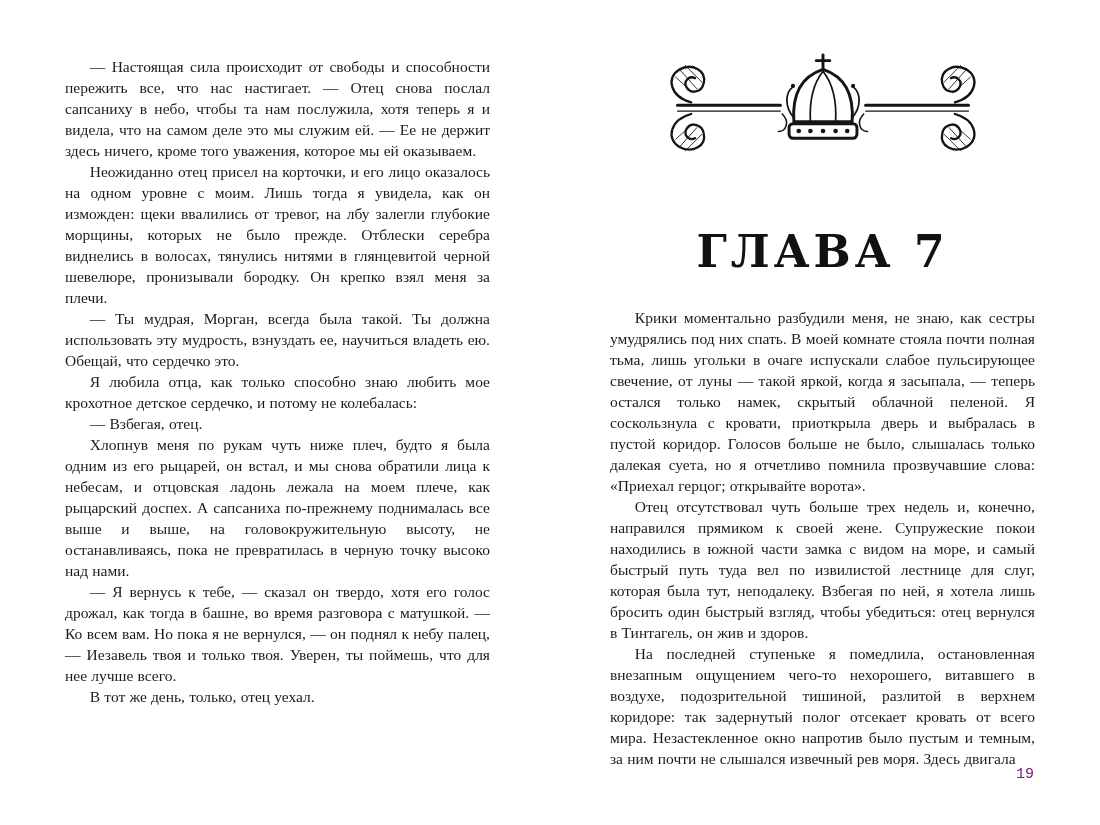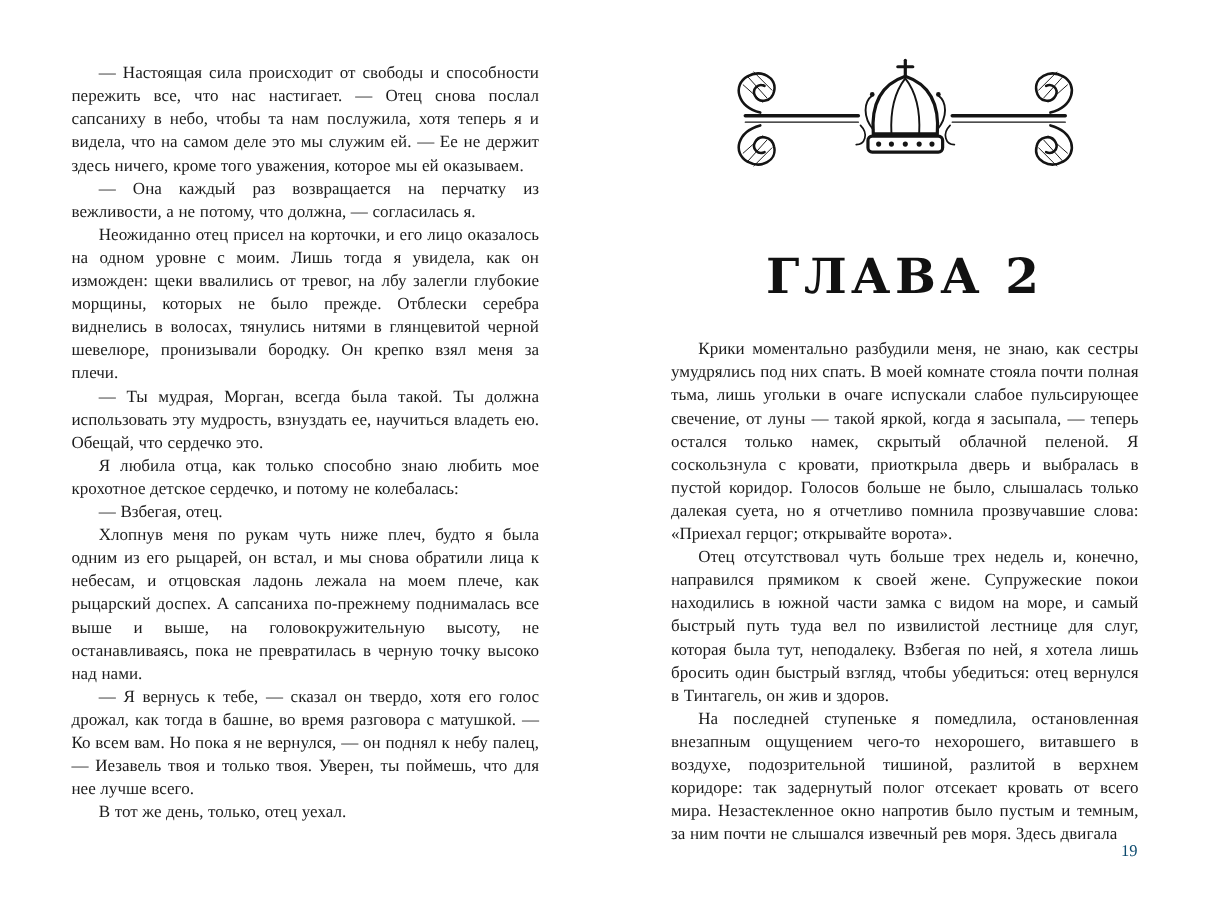--- a/index.html
+++ b/index.html
@@ -55,32 +55,32 @@
     font-weight: 700;
     font-size: 44px;
     letter-spacing: 4px;
     color: #111111;
   }
   .page-number {
     position: absolute;
     right: 66px;
     bottom: 42px;
     font-size: 15px;
-    color: #0c4a6e;
+    color: #701a75;
+    font-family: Liberation Mono, monospace;
   }
 </style>
 </head>
 <body>
 
 <div class="book">
 
   <div class="page left">
     <div class="body-text">
       <p>— Настоящая сила происходит от свободы и способности пережить все, что нас настигает. — Отец снова послал сапсаниху в небо, чтобы та нам послужила, хотя теперь я и видела, что на самом деле это мы служим ей. — Ее не держит здесь ничего, кроме того уважения, которое мы ей оказываем.</p>
-      <p>— Она каждый раз возвращается на перчатку из вежливости, а не потому, что должна, — согласилась я.</p>
       <p>Неожиданно отец присел на корточки, и его лицо оказалось на одном уровне с моим. Лишь тогда я увидела, как он изможден: щеки ввалились от тревог, на лбу залегли глубокие морщины, которых не было прежде. Отблески серебра виднелись в волосах, тянулись нитями в глянцевитой черной шевелюре, пронизывали бородку. Он крепко взял меня за плечи.</p>
       <p>— Ты мудрая, Морган, всегда была такой. Ты должна использовать эту мудрость, взнуздать ее, научиться владеть ею. Обещай, что сердечко это.</p>
       <p>Я любила отца, как только способно знаю любить мое крохотное детское сердечко, и потому не колебалась:</p>
       <p>— Взбегая, отец.</p>
       <p>Хлопнув меня по рукам чуть ниже плеч, будто я была одним из его рыцарей, он встал, и мы снова обратили лица к небесам, и отцовская ладонь лежала на моем плече, как рыцарский доспех. А сапсаниха по-прежнему поднималась все выше и выше, на головокружительную высоту, не останавливаясь, пока не превратилась в черную точку высоко над нами.</p>
       <p>— Я вернусь к тебе, — сказал он твердо, хотя его голос дрожал, как тогда в башне, во время разговора с матушкой. — Ко всем вам. Но пока я не вернулся, — он поднял к небу палец, — Иезавель твоя и только твоя. Уверен, ты поймешь, что для нее лучше всего.</p>
       <p>В тот же день, только, отец уехал.</p>
     </div>
   </div>
 
@@ -125,21 +125,21 @@
             <circle cx="170" cy="83.5" r="2.4"></circle>
             <circle cx="183" cy="83.5" r="2.4"></circle>
             <circle cx="195" cy="83.5" r="2.4"></circle>
             <circle cx="139" cy="37" r="2.2"></circle>
             <circle cx="201" cy="37" r="2.2"></circle>
           </g>
         </g>
       </svg>
     </div>
 
-    <h1 class="chapter-title">ГЛАВА 2</h1>
+    <h1 class="chapter-title">ГЛАВА 7</h1>
 
     <div class="body-text">
       <p>Крики моментально разбудили меня, не знаю, как сестры умудрялись под них спать. В моей комнате стояла почти полная тьма, лишь угольки в очаге испускали слабое пульсирующее свечение, от луны — такой яркой, когда я засыпала, — теперь остался только намек, скрытый облачной пеленой. Я соскользнула с кровати, приоткрыла дверь и выбралась в пустой коридор. Голосов больше не было, слышалась только далекая суета, но я отчетливо помнила прозвучавшие слова: «Приехал герцог; открывайте ворота».</p>
       <p>Отец отсутствовал чуть больше трех недель и, конечно, направился прямиком к своей жене. Супружеские покои находились в южной части замка с видом на море, и самый быстрый путь туда вел по извилистой лестнице для слуг, которая была тут, неподалеку. Взбегая по ней, я хотела лишь бросить один быстрый взгляд, чтобы убедиться: отец вернулся в Тинтагель, он жив и здоров.</p>
       <p>На последней ступеньке я помедлила, остановленная внезапным ощущением чего-то нехорошего, витавшего в воздухе, подозрительной тишиной, разлитой в верхнем коридоре: так задернутый полог отсекает кровать от всего мира. Незастекленное окно напротив было пустым и темным, за ним почти не слышался извечный рев моря. Здесь двигала</p>
     </div>
 
     <div class="page-number">19</div>
   </div>
 

